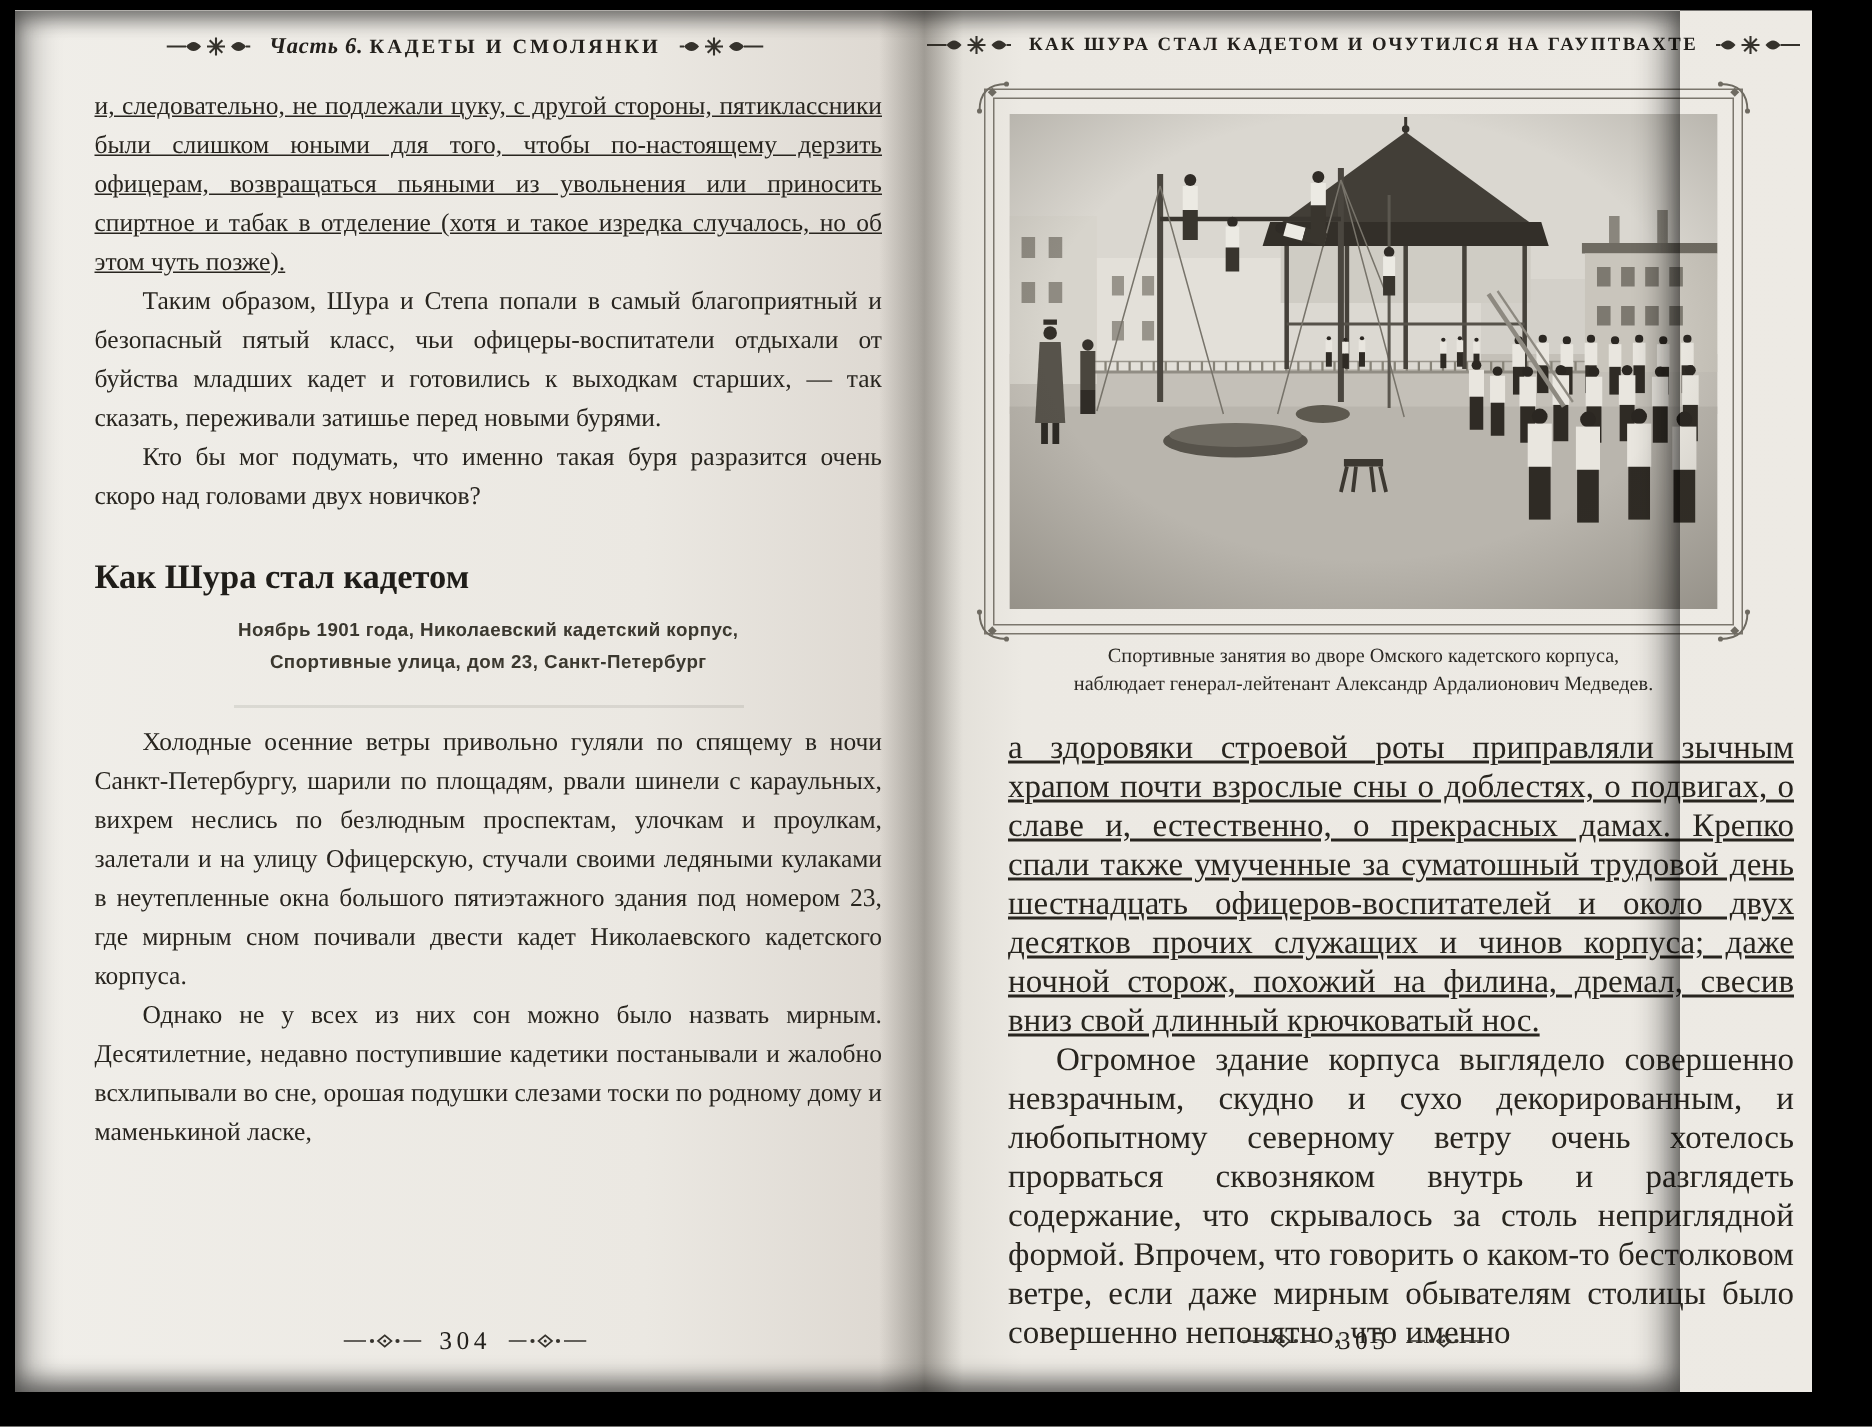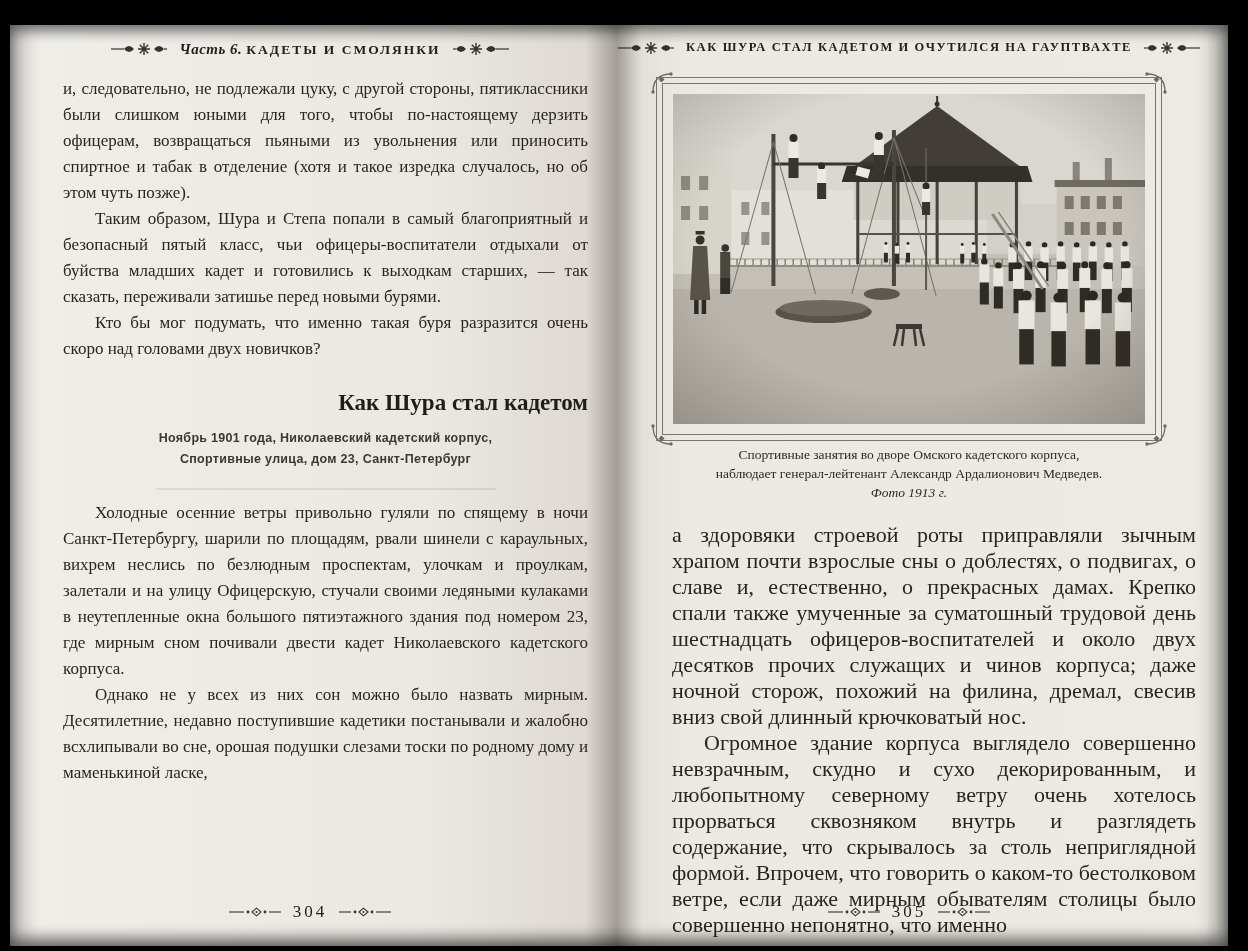--- a/index.html
+++ b/index.html
@@ -1,21 +1,21 @@
 <!DOCTYPE html>
 <html><head>
 <meta charset="utf-8">
 <style>
   html,body{margin:0;padding:0;}
   body{
     width:1248px;height:951px;background:#000;position:relative;overflow:hidden;
     font-family:"Liberation Serif", serif;
   }
   .spread{
-    position:absolute;left:10px;top:25px;width:1218px;height:921px;
+    position:absolute;left:10px;top:7px;width:1110px;height:921px;
     background:#ebe8e2;
   }
   .spread::after{
     content:"";position:absolute;inset:0;pointer-events:none;
     box-shadow:inset 0 7px 12px rgba(0,0,0,.30), inset 0 -9px 14px rgba(0,0,0,.35),
                inset 14px 0 18px rgba(0,0,0,.22), inset -14px 0 18px rgba(0,0,0,.30);
   }
   .page{position:absolute;top:0;height:100%;color:#26231f;}
   .page-left{left:0;width:600px;background:linear-gradient(90deg,#f0eee9 0%,#ebe8e2 70%,#ded9d2 96%,#cfcbc4 100%);}
   .page-right{left:600px;width:598px;background:linear-gradient(90deg,#cfcbc4 0%,#e2dfd8 4%,#ece9e3 12%,#edeae4 100%);}
@@ -27,23 +27,23 @@
   .rh-part{font-style:italic;font-weight:bold;font-size:15px;letter-spacing:.5px;}
   .rh-title{font-weight:bold;font-size:13.5px;letter-spacing:2px;}
   .orn{width:56px;height:14px;flex:none;}
   .orn.mir{transform:scaleX(-1);}
 
   
   .text-col{margin:18px 22px 0 53px;font-size:17px;line-height:26px;text-align:justify;
     text-justify:inter-word;color:#28251f;}
   .text-col-right{margin:20px 12px 0 62px;font-size:22px;line-height:26px;text-align:justify;color:#28251f;}
   .text-col p,.text-col-right p{margin:0;text-indent:32px;}
-  p.continuation{text-indent:0;}
-
-  .chapter-heading{margin:26px 0 8px;text-align:right;font-weight:bold;font-size:23px;
+  p.continuation{text-indent:0;text-decoration:underline;}
+
+  .chapter-heading{margin:26px 0 8px;text-align:left;font-weight:bold;font-size:23px;
     line-height:30px;text-indent:0;color:#1f1d19;}
   .chapter-sub{margin:10px 0 18px;text-align:center;font-family:"Liberation Sans",sans-serif;
     font-weight:bold;font-size:12.5px;line-height:21px;letter-spacing:.3px;color:#3b382f;}
   .smudge{width:340px;height:2px;margin:2px auto 10px;background:rgba(50,45,35,.10);}
 
   
   .page-footer{position:absolute;bottom:24px;left:0;width:100%;display:flex;
     justify-content:center;align-items:center;gap:12px;color:#23201c;}
   .page-num{font-size:17px;letter-spacing:3px;}
   .orn-f{width:52px;height:10px;flex:none;}
@@ -304,21 +304,20 @@
             <path d="M224 235 L220 252 M246 235 L250 252 M230 235 L228 252 M240 235 L242 252" stroke="#3c3831" stroke-width="2.5" fill="none"></path>
             <rect width="470" height="330" fill="url(#vig)"></rect>
           </svg>
         </div>
       </div>
     </div>
 
     <div class="photo-caption">
       <div>Спортивные занятия во дворе Омского кадетского корпуса,</div>
       <div>наблюдает генерал-лейтенант Александр Ардалионович Медведев.</div>
-      <div class="cap-italic">Фото 1913 г.</div>
     </div>
 
     <div class="text-col-right">
       <p class="continuation">а здоровяки строевой роты приправляли зычным храпом почти взрослые сны о доблестях, о подвигах, о славе и, естественно, о прекрасных дамах. Крепко спали также умученные за суматошный трудовой день шестнадцать офицеров-воспитателей и около двух десятков прочих служащих и чинов корпуса; даже ночной сторож, похожий на филина, дремал, свесив вниз свой длинный крючковатый нос.</p>
       <p>Огромное здание корпуса выглядело совершенно невзрачным, скудно и сухо декорированным, и любопытному северному ветру очень хотелось прорваться сквозняком внутрь и разглядеть содержание, что скрывалось за столь неприглядной формой. Впрочем, что говорить о каком-то бестолковом ветре, если даже мирным обывателям столицы было совершенно непонятно, что именно</p>
     </div>
 
     <div class="page-footer">
       <svg class="orn-f" viewBox="0 0 52 10">
           <use href="#orn-footer"></use>

